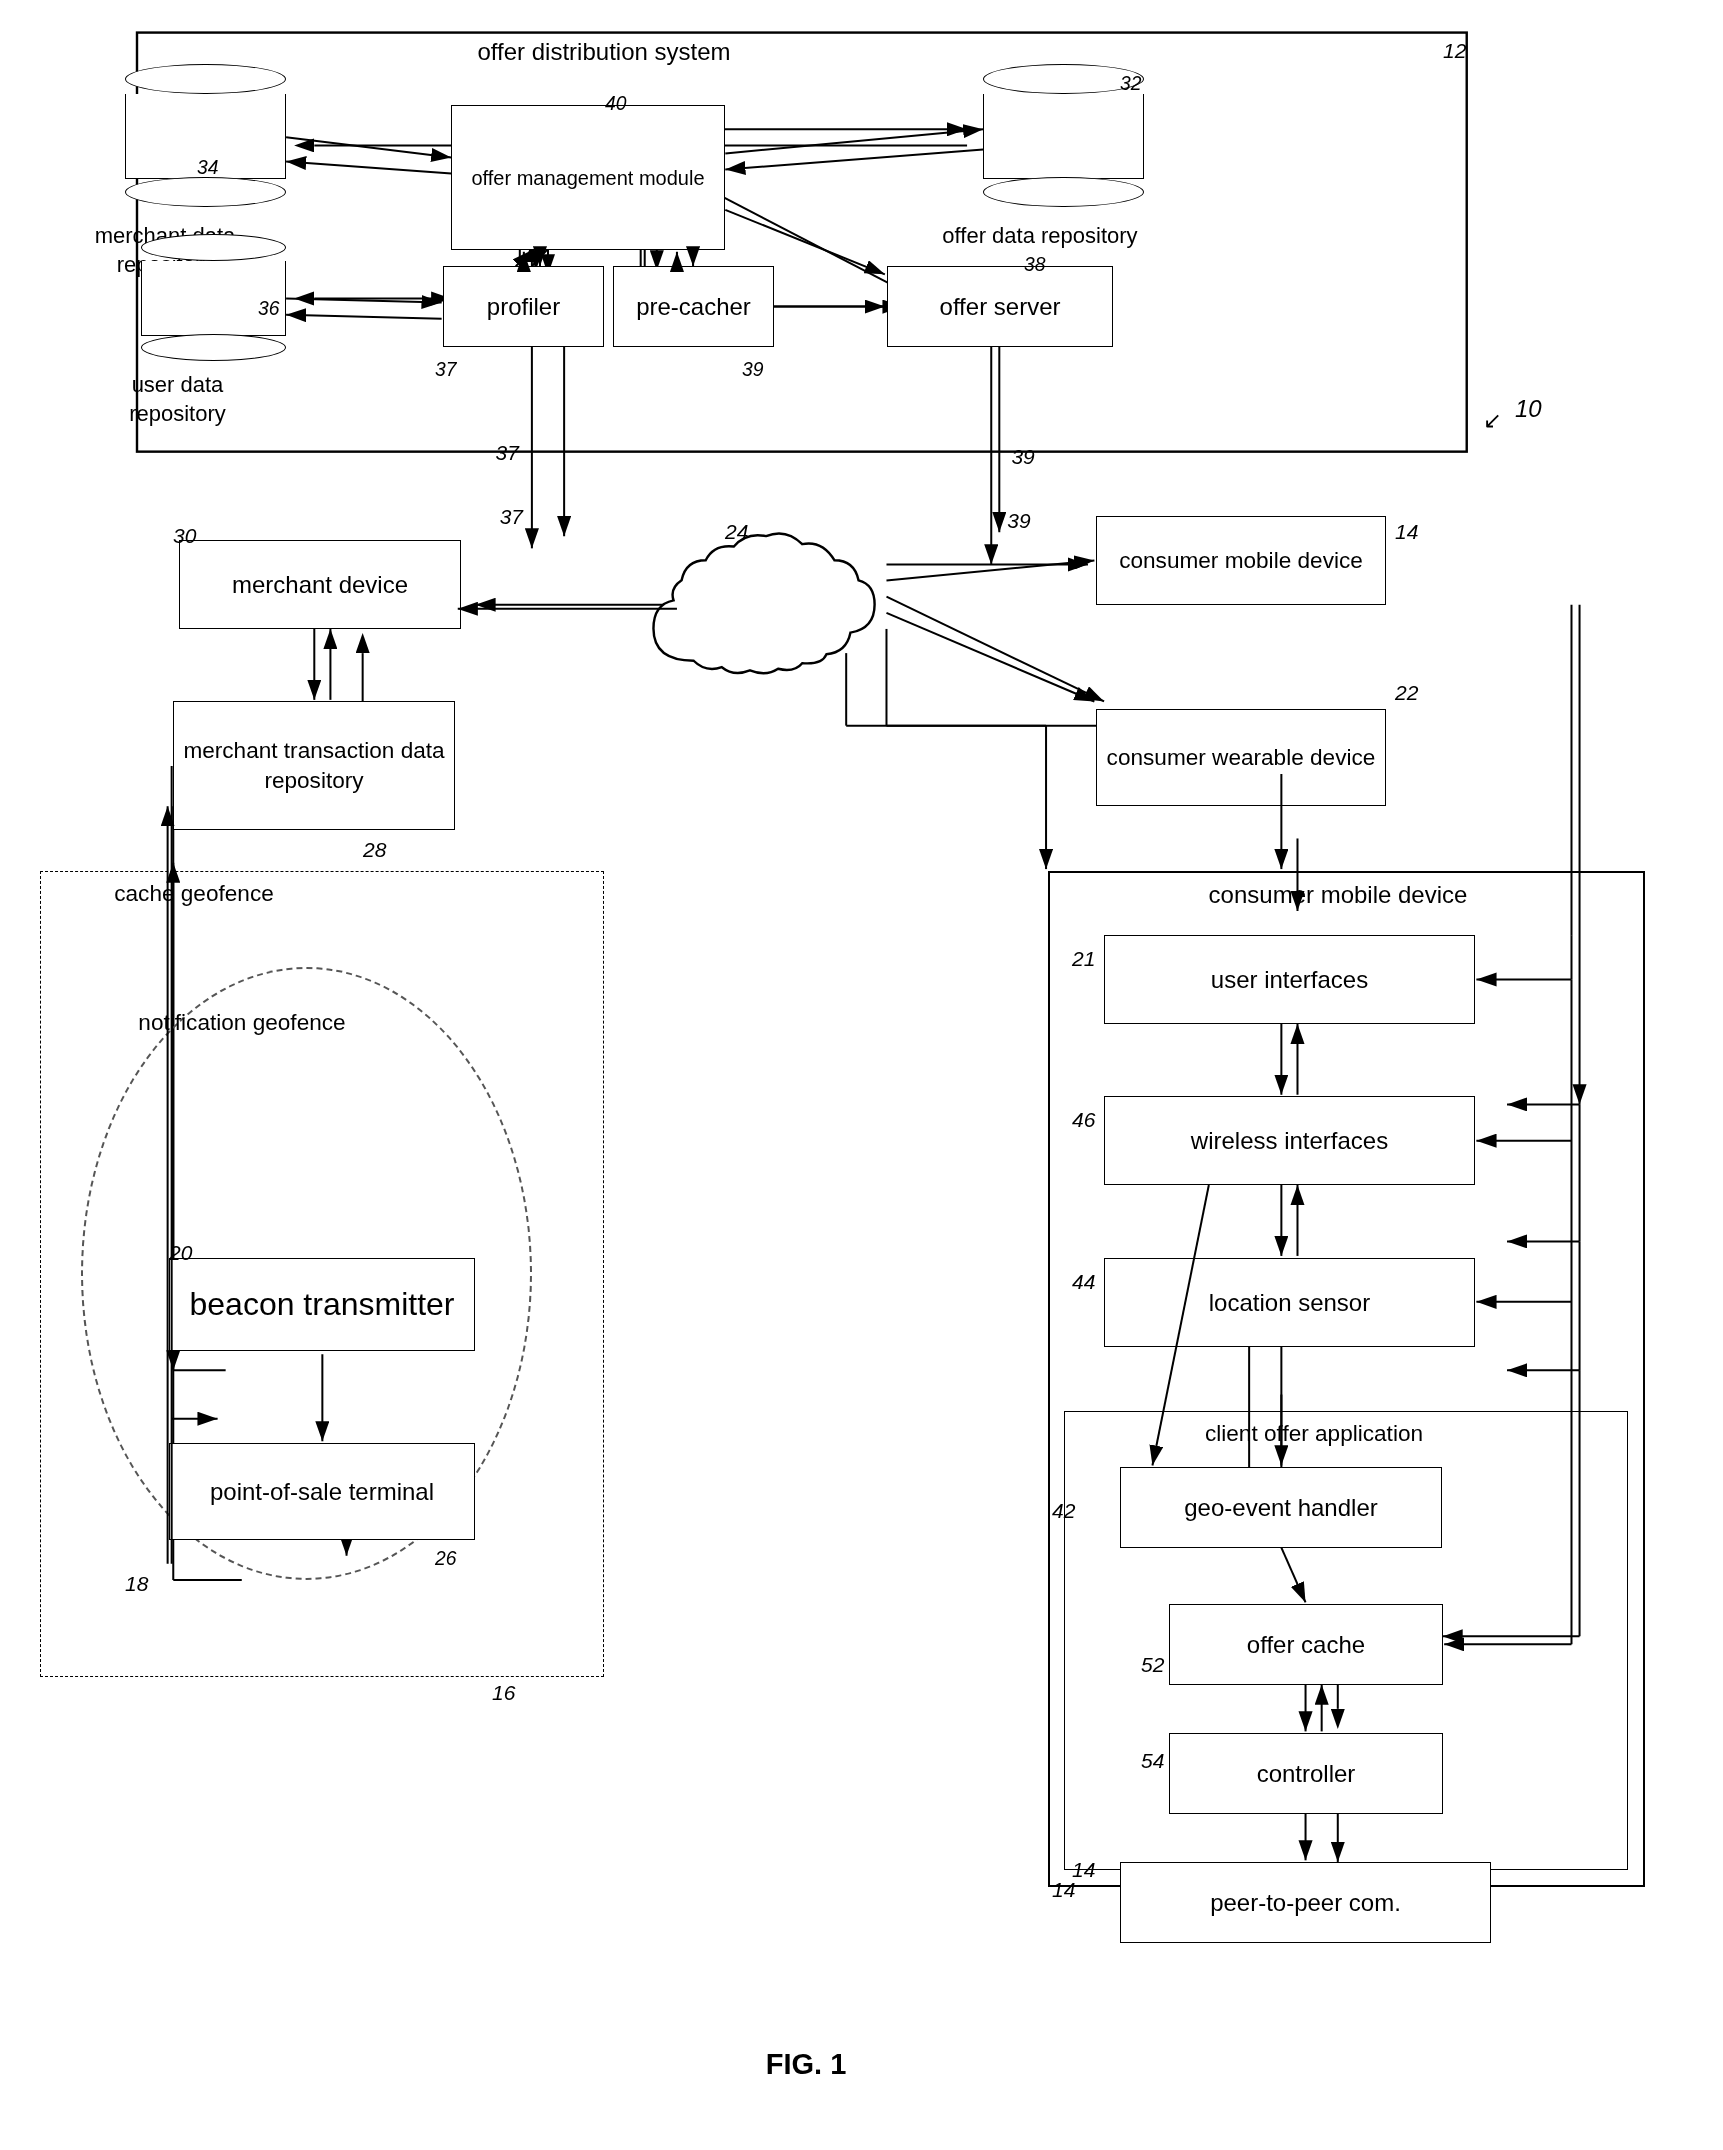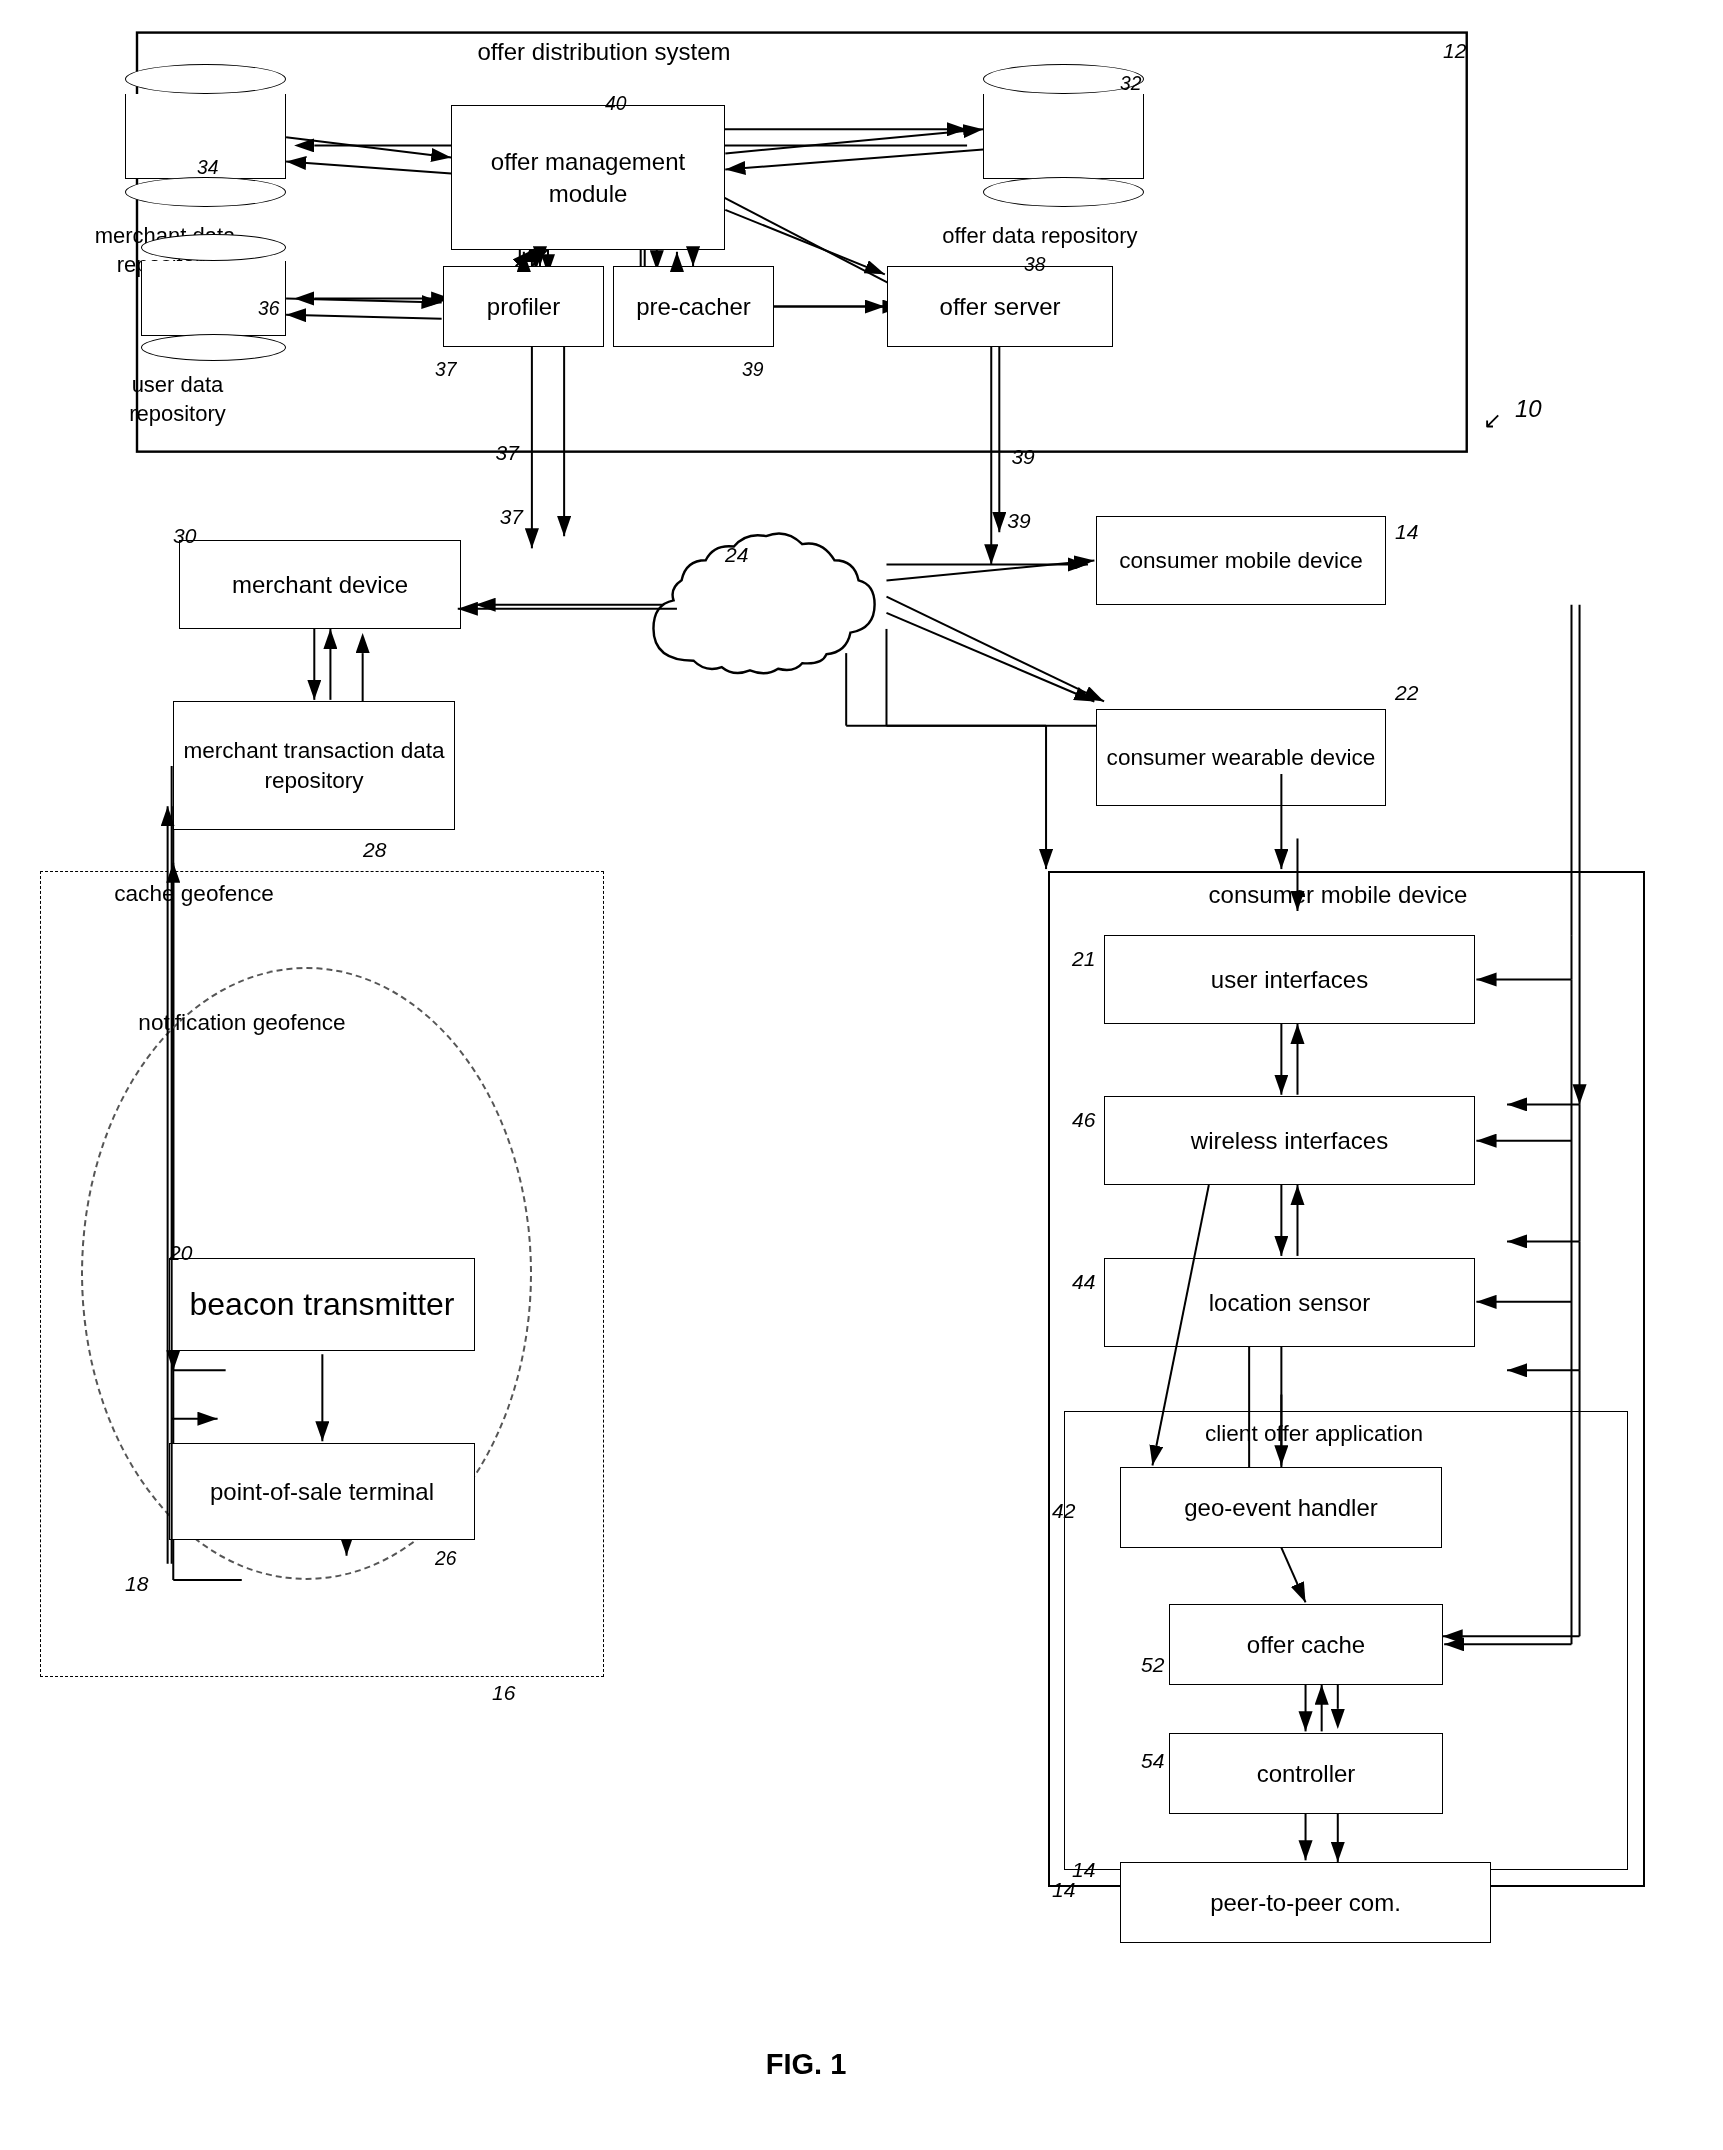--- a/index.html
+++ b/index.html
@@ -204,21 +204,21 @@
   <div class="cylinder" style="left:983px; top:64px; width:161px; height:145px;">
     <div style="width:161px; height:32px; border-radius:50%; border:1.6px solid #000; background:#fff;"></div>
     <div style="width:161px; height:89px; background:#fff; border-left:1.6px solid #000; border-right:1.6px solid #000; border-bottom:1.6px solid #000;">
     </div>
     <div style="width:161px; height:32px; border-radius:50%; border:1.6px solid #000; background:#fff; position:relative; top:-1.6px;"></div>
   </div>
   <div class="label-text" style="left:935px; top:222px; width:210px; font-size:22px; text-align:center;">offer data
 repository</div>
   <span class="ref-num" style="left:1120px; top:73px; font-size:19.3px;">32</span>
 
-  <div class="box" style="left:451px; top:105px; width:274px; height:145px; font-size:24px;">offer management
+  <div class="box" style="left:451px; top:105px; width:274px; height:145px; font-size:20px;">offer management
 module</div>
   <span class="ref-num" style="left:605px; top:93px; font-size:19.3px;">40</span>
 
   <div class="cylinder" style="left:141px; top:234px; width:145px; height:129px;">
     <div style="width:145px; height:29px; border-radius:50%; border:1.6px solid #000; background:#fff;"></div>
     <div style="width:145px; height:81px; background:#fff; border-left:1.6px solid #000; border-right:1.6px solid #000; border-bottom:1.6px solid #000;"></div>
     <div style="width:145px; height:29px; border-radius:50%; border:1.6px solid #000; background:#fff; position:relative; top:-1.6px;"></div>
   </div>
   <div class="label-text" style="left:81px; top:371px; width:193px; font-size:22px; text-align:center;">user data
 repository</div>
@@ -238,21 +238,21 @@
   <div style="position:absolute; left:1483px; top:407px; font-size:22.6px;">↙</div>
 
   <div class="box" style="left:179px; top:540px; width:282px; height:89px; font-size:24px;">merchant device</div>
   <span class="ref-num" style="left:173px; top:524px; font-size:21px;">30</span>
 
   <div class="cloud-shape" style="left:629px; top:516px; width:258px; height:193px;">
     <svg viewBox="0 0 320 240" width="258" height="193">
       <path d="M80,180 Q30,180 30,140 Q30,110 55,105 Q50,90 65,80 Q70,55 95,55 Q105,35 130,38 Q145,20 170,25 Q195,15 215,35 Q240,30 255,55 Q280,55 285,80 Q305,85 305,110 Q305,140 275,145 Q270,170 245,172 Q240,185 215,183 Q205,195 185,190 Q170,200 150,192 Q130,200 115,188 Q95,195 80,180 Z" fill="white" stroke="#000" stroke-width="3"></path>
     </svg>
   </div>
-  <span class="ref-num" style="left:725px; top:520px; font-size:21px;margin-top:23px;">24</span>
+  <span class="ref-num" style="left:725px; top:520px; font-size:21px;">24</span>
 
   <div class="box" style="left:1096px; top:516px; width:290px; height:89px; font-size:22.6px;">consumer mobile
 device</div>
   <span class="ref-num" style="left:1395px; top:520px; font-size:21px;">14</span>
 
   <div class="box" style="left:1096px; top:677px; width:290px; height:97px; font-size:22.6px;margin-top:32px;">consumer wearable
 device</div>
   <span class="ref-num" style="left:1395px; top:681px; font-size:21px;">22</span>
 
   <div class="box" style="left:173px; top:701px; width:282px; height:129px; font-size:22.6px;">merchant transaction

